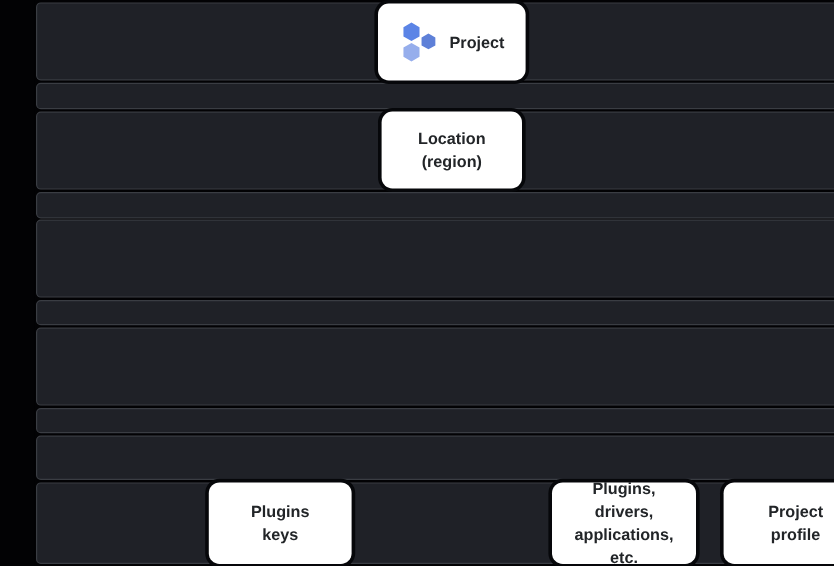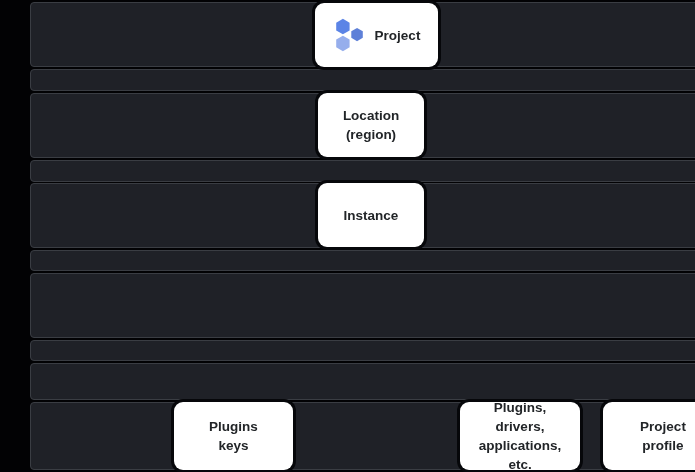--- a/index.html
+++ b/index.html
@@ -24,21 +24,21 @@
   .b10{top:402px;height:68px}
   
   .node{
     position:absolute;background:#ffffff;border-radius:9px;
     box-shadow:0 0 0 3px #06070a;
     display:flex;align-items:center;justify-content:center;
     color:#222528;font-weight:bold;font-size:13.5px;line-height:19px;
     text-align:center;box-sizing:border-box;
   }
   .node-project{left:286px;top:3px;width:123px;height:64px;gap:9px}
-  .node-mid{left:289px;width:106px;height:64px}
+  .node-mid{left:289px;width:117px;height:64px}
   .node-location{top:93px}
   .node-instance{top:183px}
   .node-namespace{top:273px}
   .child{top:402px;width:119px;height:68px;padding:0 22px}
   .c1{left:2px}
   .c2{left:145px}
   .c3{left:288px;width:120px}
   .c4{left:431px;width:120px}
   .c5{left:574px;width:120px}
   .wrap-narrow{display:inline-block;max-width:84px}
@@ -66,23 +66,20 @@
       <polygon points="25.5,10.5 31.6,14 31.6,21 25.5,24.5 19.4,21 19.4,14" fill="#5e80d8"></polygon>
       <polygon points="10.5,18.8 17.6,22.9 17.6,31.1 10.5,35.2 3.4,31.1 3.4,22.9" fill="#96aeec"></polygon>
     </svg>
     <span>Project</span>
   </div>
 
   <div class="node node-mid node-location">
     <span class="wrap-narrow">Location (region)</span>
   </div>
 
-  <div class="node node-mid node-instance">
-    <span>Instance</span>
-  </div>
 
 
   <div class="node child c2">
     <span>Plugins keys</span>
   </div>
   <div class="node child c4">
     <span>Plugins, drivers, applications, etc.</span>
   </div>
   <div class="node child c5">
     <span>Project profile</span>

